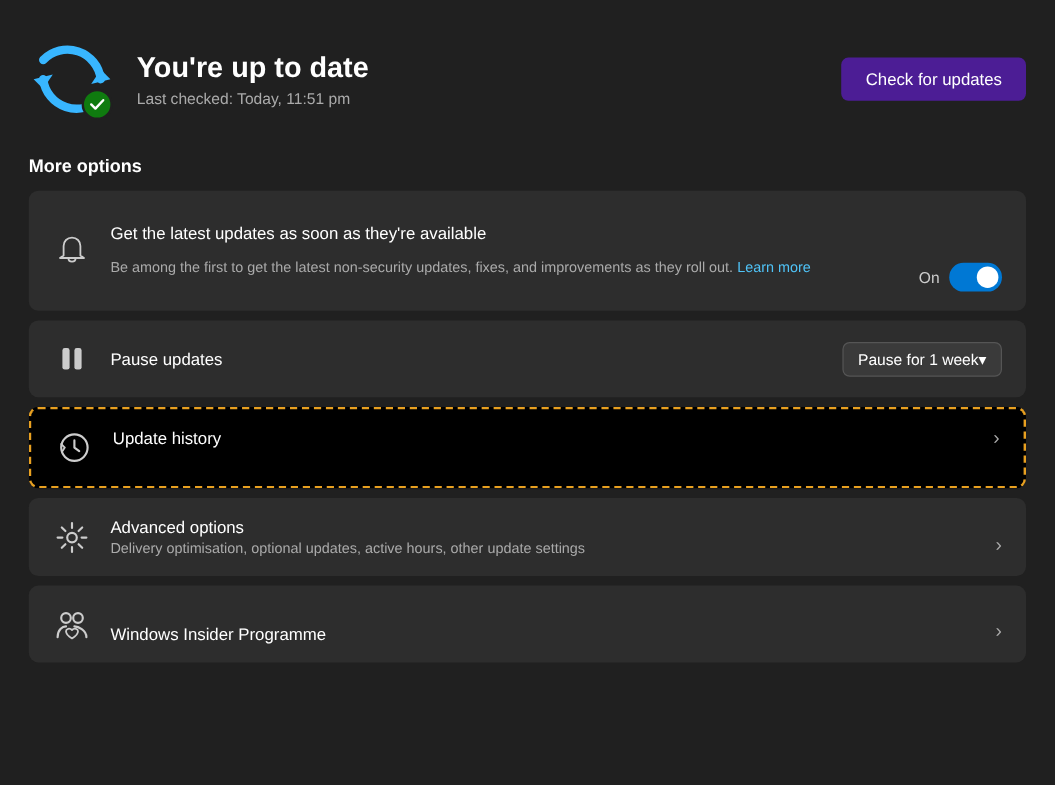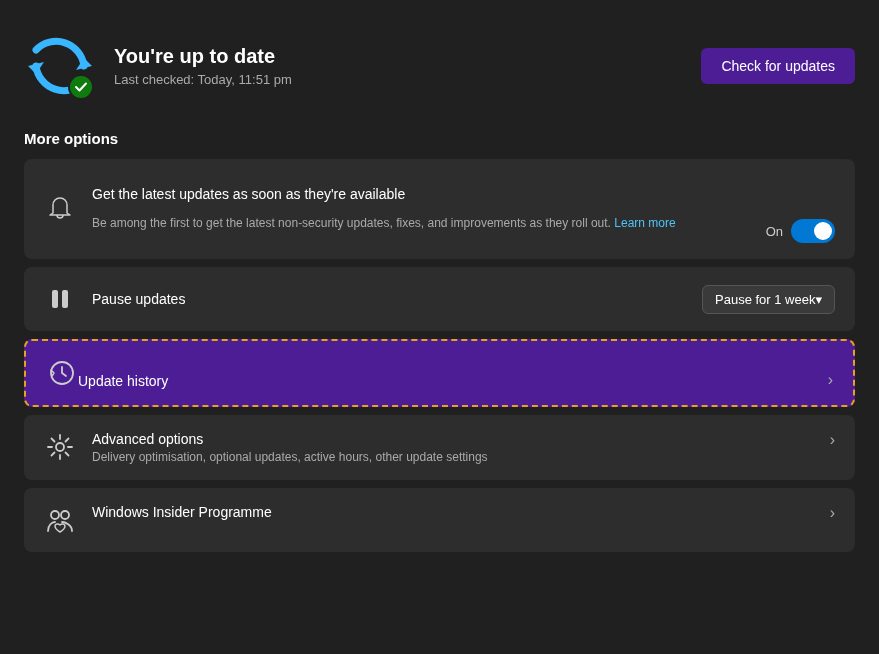--- a/index.html
+++ b/index.html
@@ -45,21 +45,21 @@
       display: flex;
       align-items: center;
       justify-content: center;
       border: 2px solid #202020;
     }
     .check-badge svg {
       width: 14px;
       height: 14px;
     }
     .header-text h1 {
-      font-size: 20px;
+      font-size: 24px;
       font-weight: 600;
       color: #ffffff;
     }
     .header-text p {
       font-size: 13px;
       color: #aaaaaa;
       margin-top: 4px;
     }
     .check-updates-btn {
       background: #4c1d95;
@@ -184,25 +184,26 @@
       gap: 0;
       font-size: 13px;
       color: #ffffff;
       white-space: nowrap;
     }
 
     
     .update-history-card {
       padding: 16px 20px;
       display: flex;
-      align-items: flex-end;
+      align-items: flex-start;
+      gap: 16px;
       cursor: pointer;
       border: 2px dashed #e8a020;
       border-radius: 8px;
-      background: #4c1d95;
+      background: #000000;
       margin-bottom: 8px;
     }
     .history-icon {
       flex-shrink: 0;
       width: 32px;
       height: 32px;
       display: flex;
       align-items: center;
       justify-content: center;
     }
@@ -210,21 +211,21 @@
       flex: 1;
       font-size: 14px;
       font-weight: 500;
       color: #ffffff;
     }
 
     
     .nav-card {
       padding: 16px 20px;
       display: flex;
-      align-items: flex-start;
+      align-items: flex-end;
       gap: 16px;
       cursor: pointer;
     }
     .nav-icon {
       flex-shrink: 0;
       width: 32px;
       height: 32px;
       display: flex;
       align-items: center;
       justify-content: center;

